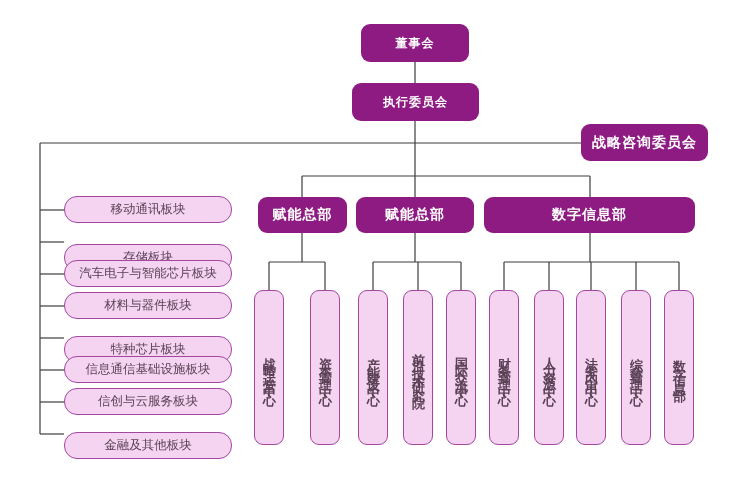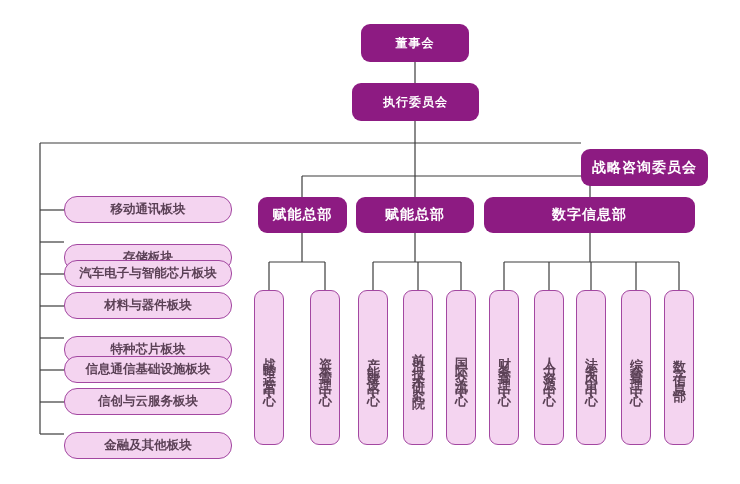--- a/index.html
+++ b/index.html
@@ -46,21 +46,21 @@
   .dark-box.big { font-size: 12px; }
   .seg-box {
     position: absolute;
     left: 64px; width: 168px; height: 27px;
     background: var(--light-box-bg);
     border: 1.4px solid var(--light-box-border);
     border-radius: 13px;
     color: var(--light-box-text);
     display: flex; align-items: center; justify-content: center;
     font-size: 12.5px;
-    font-weight: bold;
+    font-weight: normal;
     white-space: nowrap;
   }
   .v-box {
     position: absolute;
     top: 290px; width: 30px; height: 155px;
     background: var(--light-box-bg);
     border: 1.4px solid var(--light-box-border);
     border-radius: 9px;
     color: var(--light-box-text);
     display: flex; align-items: center; justify-content: center;
@@ -116,21 +116,21 @@
       <line x1="504" y1="262" x2="504" y2="290"></line>
       <line x1="549" y1="262" x2="549" y2="290"></line>
       <line x1="591" y1="262" x2="591" y2="290"></line>
       <line x1="636" y1="262" x2="636" y2="290"></line>
       <line x1="679" y1="262" x2="679" y2="290"></line>
     </g>
   </svg>
 
   <div class="dark-box big" style="left:361px; top:24px; width:108px; height:38px;">董事会</div>
   <div class="dark-box big" style="left:352px; top:83px; width:127px; height:38px;">执行委员会</div>
-  <div class="dark-box" style="left:581px; top:124px; width:127px; height:37px;margin-top:25px;">战略咨询委员会</div>
+  <div class="dark-box" style="left:581px; top:124px; width:127px; height:37px;">战略咨询委员会</div>
 
   <div class="dark-box" style="left:258px; top:197px; width:89px; height:36px;">赋能总部</div>
   <div class="dark-box" style="left:356px; top:197px; width:118px; height:36px;">赋能总部</div>
   <div class="dark-box" style="left:484px; top:197px; width:211px; height:36px;">数字信息部</div>
 
   <div class="seg-box" style="top:196px;">移动通讯板块</div>
   <div class="seg-box" style="top:228px;margin-top:16px;">存储板块</div>
   <div class="seg-box" style="top:292px;">材料与器件板块</div>
   <div class="seg-box" style="top:260px;">汽车电子与智能芯片板块</div>
   <div class="seg-box" style="top:336px;">特种芯片板块</div>

